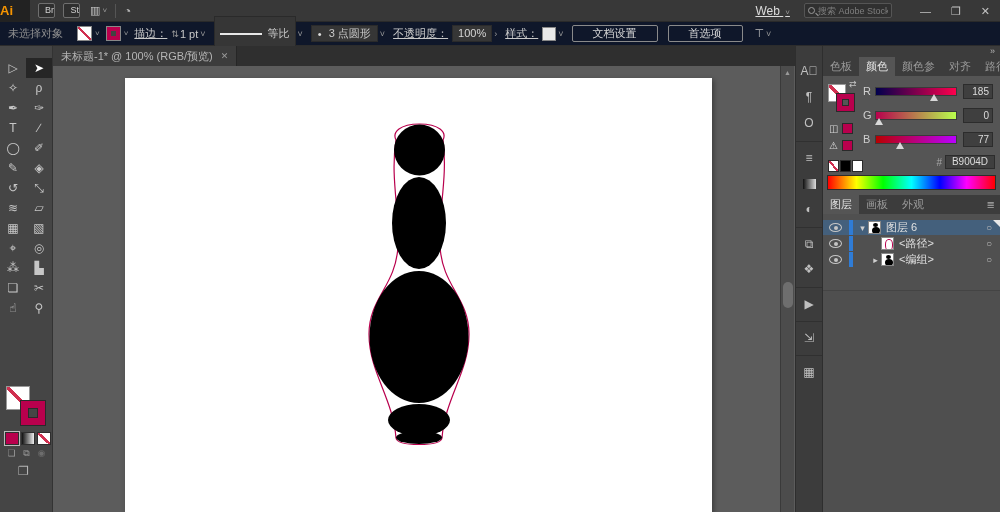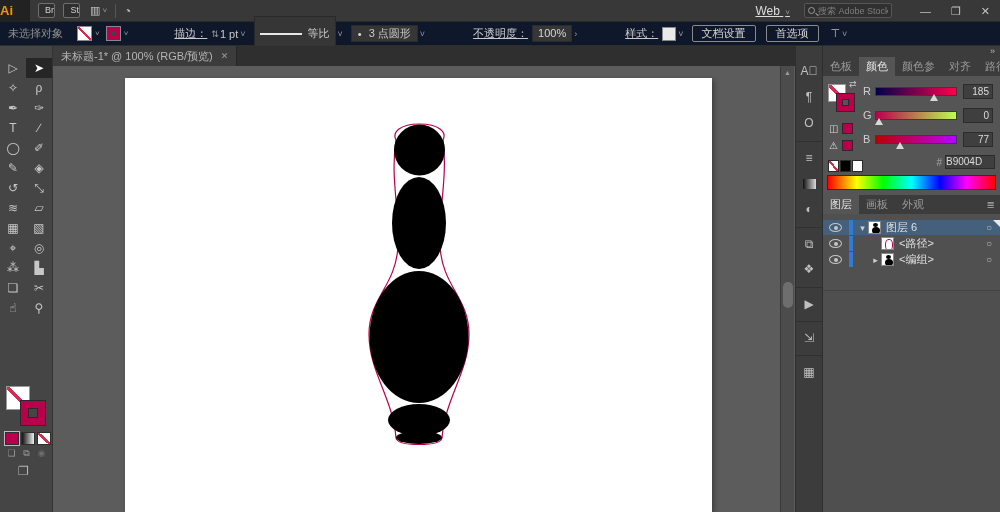--- a/index.html
+++ b/index.html
@@ -35,28 +35,28 @@
   
   .controlbar { position:absolute; left:0; top:22px; width:1000px; height:24px; background:#0f172a;
     border-bottom:1px solid #2c2c2c; display:flex; align-items:center; font-size:11px; color:#c9c9c9; }
   .status-text { color:#8f8f8f; margin:0 14px 0 8px; font-size:11px; }
   .swatch { width:15px; height:15px; border:1px solid #888; background:#fff; position:relative; flex:none; }
   .swatch.none::after { content:''; position:absolute; inset:0;
     background:linear-gradient(to top right, transparent 44%, #d03050 44%, #d03050 56%, transparent 56%); }
   .swatch.stroke-pink { background:#b9004d; }
   .swatch.stroke-pink::after { content:''; position:absolute; left:4px; top:4px; right:4px; bottom:4px; background:#424242; }
   .dd { color:#9a9a9a; font-size:8px; margin:0 6px 0 3px; }
-  .link-label { text-decoration:underline; color:#c9c9c9; margin-right:4px;margin-left:40px; }
+  .link-label { text-decoration:underline; color:#c9c9c9; margin-right:4px; }
   .stepper { color:#9a9a9a; font-size:9px; margin-right:2px; letter-spacing:-1px; }
   .field-box { background:#363636; border:1px solid #2a2a2a; height:17px; line-height:15px; padding:0 5px; color:#d6d6d6; }
   .profile-box { display:flex; align-items:center; background:#363636; border:1px solid #2a2a2a; height:17px; padding:17px 5px; }
   .profile-line { width:42px; height:2px; background:#e8e8e8; margin-right:6px; }
   .brush-box { display:flex; align-items:center; background:#363636; border:1px solid #2a2a2a; height:17px; padding:0 6px; }
   .chev-btn { color:#9a9a9a; font-size:9px; margin:0 8px 0 2px; }
-  .ctl-btn { border:1px solid #8a8a8a; border-radius:2px; height:17px; line-height:15px; padding:0 9px;
+  .ctl-btn { border:1px solid #8a8a8a; border-radius:2px; height:17px; line-height:15px; padding:0 20px;
     color:#d8d8d8; margin-right:10px; background:transparent; font-size:11px; font-family:Liberation Sans, sans-serif; }
   .style-swatch { width:14px; height:14px; background:#e9e9e9; border:1px solid #888; }
   .align-icon { color:#bdbdbd; font-size:11px; margin-left:2px; }
 
   
   .tabbar { position:absolute; left:53px; top:46px; width:742px; height:20px; background:#2f2f2f; display:flex; }
   .doctab { background:#3c3c3c; border-right:1px solid #262626; display:flex; align-items:center;
     padding:0 8px; font-size:11px; color:#b5b5b5; }
   .doctab .close { margin-left:8px; color:#9a9a9a; font-size:9px; }
 
@@ -129,21 +129,21 @@
   .slider-row { display:flex; align-items:center; height:18px; margin-bottom:6px; }
   .slabel { width:12px; color:#cfcfcf; font-size:11px; }
   .strack { position:relative; flex:1; height:9px; border:1px solid #3a3a3a; }
   .slider-thumb { position:absolute; bottom:-6px; width:0; height:0; transform:translateX(-50%);
     border-left:4px solid transparent; border-right:4px solid transparent; border-bottom:7px solid #d9d9d9; }
   .svalue { width:30px; height:15px; background:#3f3f3f; border:1px solid #2c2c2c; color:#dcdcdc;
     font-size:10px; line-height:13px; text-align:right; padding-right:3px; margin-left:6px; }
   .hex-row { position:absolute; right:5px; top:79px; display:flex; align-items:center; }
   .hex-hash { color:#a8a8a8; font-size:10px; margin-right:3px; }
   .hex-box { width:50px; height:14px; background:#3f3f3f; border:1px solid #2c2c2c; color:#dcdcdc;
-    font-size:10px; line-height:12px; text-align:left; }
+    font-size:10px; line-height:12px; text-align:center; }
   .spectrum { position:absolute; left:4px; right:4px; top:99px; height:15px; border:1px solid #2c2c2c;
     background:linear-gradient(90deg,#f00,#ff0 17%,#0f0 33%,#0ff 50%,#00f 67%,#f0f 83%,#f00); }
 
   .layers-body { height:76px; background:#505050; padding-top:6px; }
   .layer-row { position:relative; display:flex; align-items:center; height:15px; margin-bottom:1px; font-size:11px; }
   .layer-row.selected { background:#44607c; }
   .layer-row.selected::after { content:''; position:absolute; right:0; top:0;
     border-left:7px solid transparent; border-top:7px solid #e8e8e8; }
   .eye { width:13px; height:9px; border:1px solid #c5c5c5; border-radius:50%; margin:0 7px 0 6px;
     position:relative; flex:none; }

